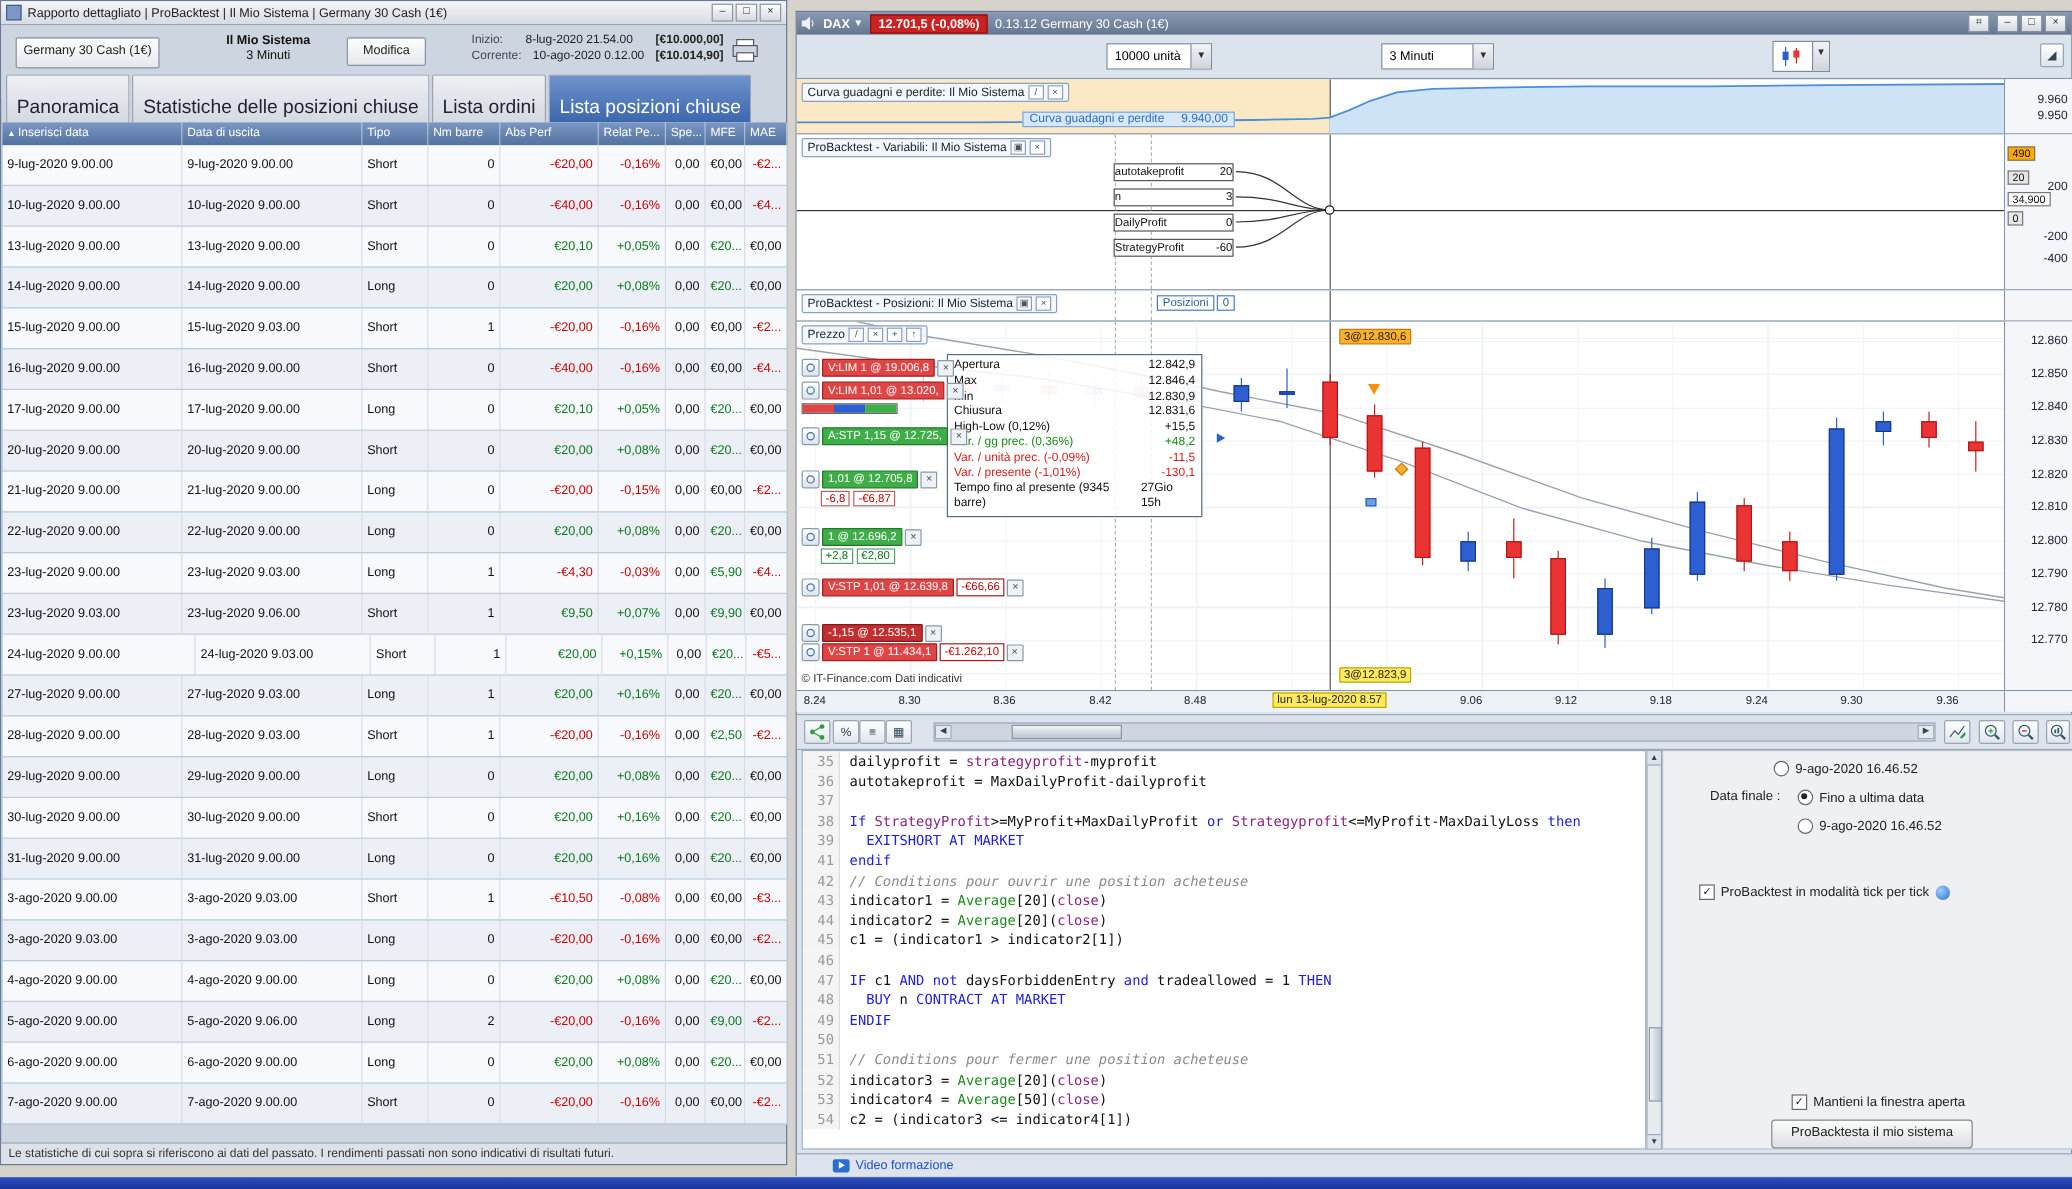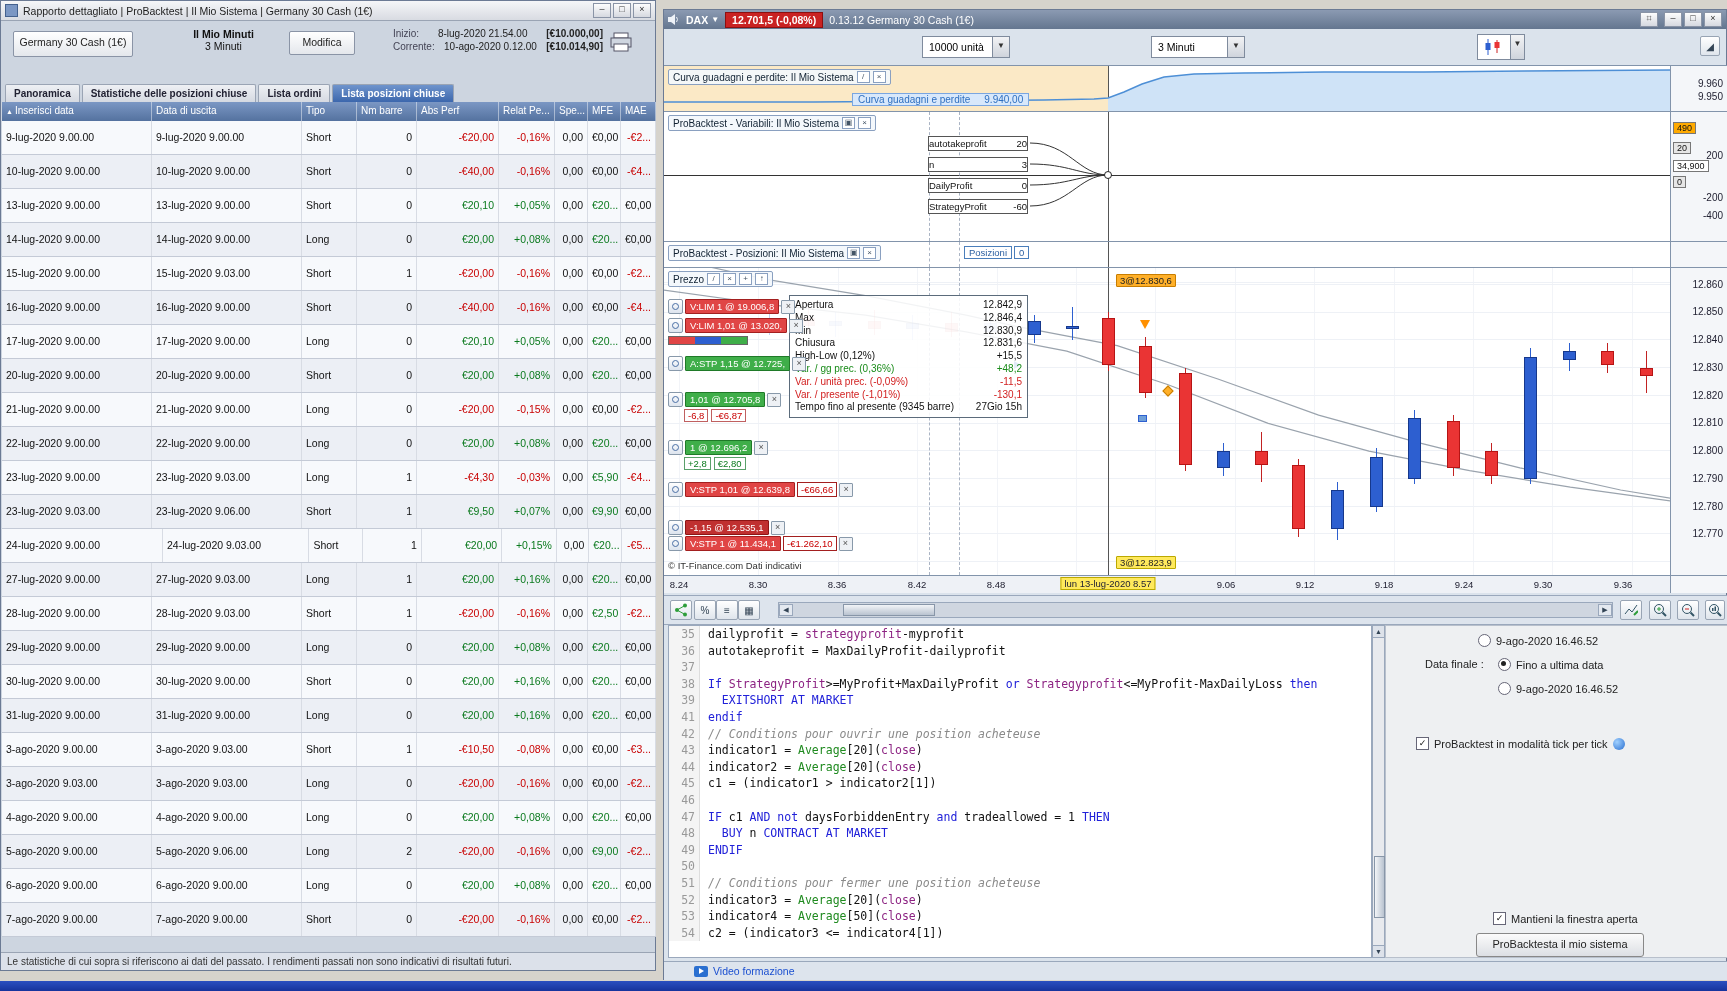--- a/index.html
+++ b/index.html
@@ -17,21 +17,21 @@
   .sysbox{position:absolute;left:170px;top:7px;width:105px;text-align:center;font-size:10.5px;color:#111;}
   .sysbox .b1{font-weight:bold;}
   .modbtn{left:288px;top:10px;width:64px;height:22px;}
   .instbtn{left:12px;top:10px;width:118px;height:24px;}
   .startinfo{position:absolute;left:392px;top:6px;width:210px;font-size:10px;color:#222;}
   .startinfo .row{display:flex;justify-content:space-between;line-height:13px;}
   .startinfo .lbl{color:#445;}
   .startinfo .amt{font-weight:bold;}
   .printer{position:absolute;left:608px;top:10px;width:24px;height:22px;}
   .tabs{position:absolute;top:80px;left:4px;right:0;height:21px;display:flex;gap:2px;align-items:flex-end;}
-  .tab{padding:3px 8px 3px 8px;font-size:10px;background:linear-gradient(#eef0f4,#d5d9e1);border:1px solid #9aa4b4;border-bottom:none;color:#223;border-radius:2px 2px 0 0;font-weight:bold;}
+  .tab{padding:18px 8px 3px 8px;font-size:16px;background:linear-gradient(#eef0f4,#d5d9e1);border:1px solid #9aa4b4;border-bottom:none;color:#223;border-radius:2px 2px 0 0;}
   .tab.active{background:linear-gradient(#6f94cc,#3c67ad);color:#fff;}
   .tablewrap{position:absolute;top:101px;left:1px;width:654px;}
   .thead{display:flex;height:19px;background:linear-gradient(#7b97c4,#54729f);color:#fff;font-size:10px;}
   .th{box-sizing:border-box;border-right:1px solid rgba(255,255,255,.45);padding:3px 3px 0 4px;white-space:nowrap;overflow:hidden;}
   .th .sort{font-size:7px;margin-right:2px;}
   .tbody{background:#0ea5e9;}
   .tr{display:flex;height:33px;border-bottom:1px solid #c4cad6;background:#f7f9fc;}
   .tr.odd{background:#eceff5;}
   .td{box-sizing:border-box;border-right:1px solid #d8dce4;padding:10px 4px 0 4px;font-size:10.5px;color:#111;white-space:nowrap;overflow:hidden;}
   .td.num{text-align:right;}
@@ -81,21 +81,21 @@
   .olabel.posgreen{background:#3fae49;border:1px solid #1f7a28;}
   .olabel.posred{background:#c03030;border:1px solid #8d1515;}
   .oextra{background:#fff;border:1px solid #a31f1f;color:#c80000;padding:1px 3px;white-space:nowrap;}
   .oclose{width:12px;height:12px;border:1px solid #8899aa;background:#eef1f5;color:#555;font-size:9px;line-height:10px;text-align:center;border-radius:1px;}
   .osub{display:flex;gap:3px;margin:2px 0 0 16px;}
   .osub span{background:#fff;border:1px solid #999;padding:0 3px;}
   .osub.neg span{color:#c80000;border-color:#c06060;}
   .osub.pos span{color:#0b7a1e;border-color:#5aa06a;}
   .colorbar{display:flex;height:7px;width:78px;border:1px solid #666;}
   .colorbar i{flex:1;}
-  .tooltip{position:absolute;left:125px;top:27px;width:239px;background:rgba(255,255,255,.87);border:1px solid #5b6b7b;z-index:22;font-size:10px;padding:3px 5px;box-sizing:border-box;}
+  .tooltip{position:absolute;left:125px;top:27px;width:213px;background:rgba(255,255,255,.87);border:1px solid #5b6b7b;z-index:22;font-size:10px;padding:3px 5px;box-sizing:border-box;}
   .ttrow{display:flex;justify-content:space-between;line-height:12.8px;color:#111;}
   .ttrow.green{color:#1a8c1a;}
   .ttrow.red{color:#d22020;}
   .anno{position:absolute;font-size:9.5px;padding:0 3px;border-radius:1px;z-index:26;white-space:nowrap;}
   .anno.top{left:452px;top:6px;background:#ffb029;border:1px solid #c87d00;color:#222;}
   .anno.bottom{left:452px;top:288px;background:#ffe95c;border:1px solid #bba800;color:#222;}
   .copyright{position:absolute;left:4px;top:292px;font-size:9.5px;color:#333;z-index:20;}
   .cwick{position:absolute;width:1px;z-index:6;}
   .cwick.cup{background:#2d5fd0;}
   .cwick.cdn{background:#c22222;}
@@ -153,21 +153,21 @@
       <span class="tb-title">Rapporto dettagliato | ProBacktest | Il Mio Sistema | Germany 30 Cash (1€)</span>
       <span class="winbtns">
         <span class="wbtn">–</span>
         <span class="wbtn">□</span>
         <span class="wbtn">×</span>
       </span>
     </div>
     <div class="lw-header">
       <div class="btn instbtn">Germany 30 Cash (1€)</div>
       <div class="sysbox">
-        <div class="b1">Il Mio Minuti</div>
+        <div class="b1">Il Mio Sistema</div>
         <div>3 Minuti</div>
       </div>
       <div class="btn modbtn">Modifica</div>
       <div class="startinfo">
         <div class="row">
           <span class="lbl">Inizio:</span>
           <span>8-lug-2020 21.54.00</span>
           <span class="amt">[€10.000,00]</span>
         </div>
         <div class="row">

